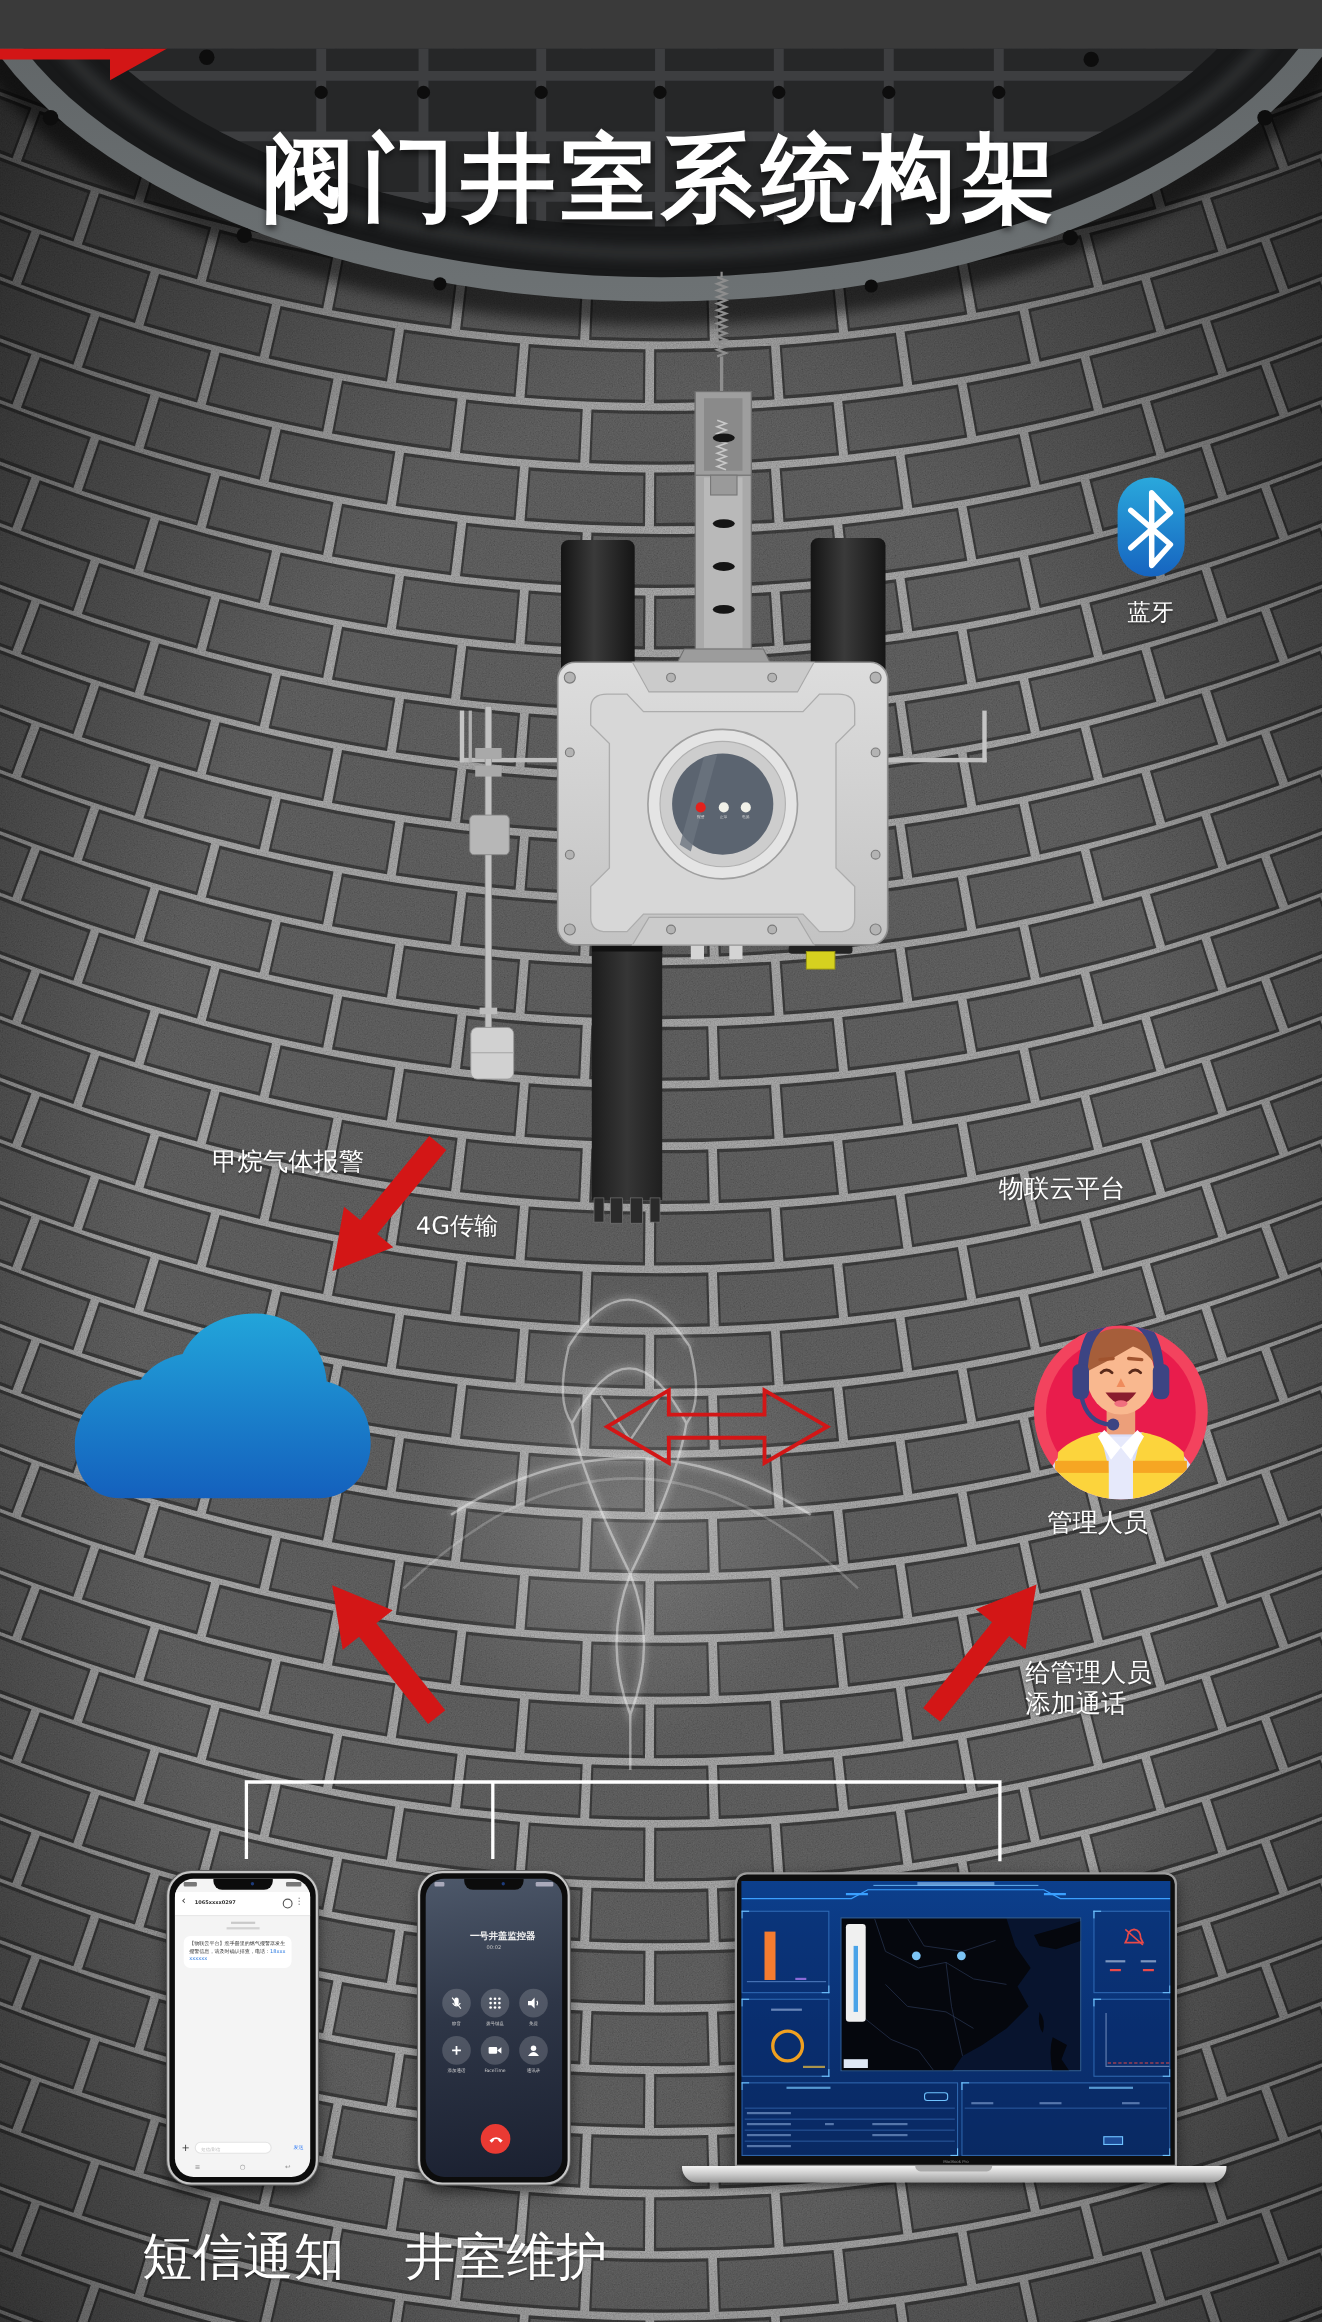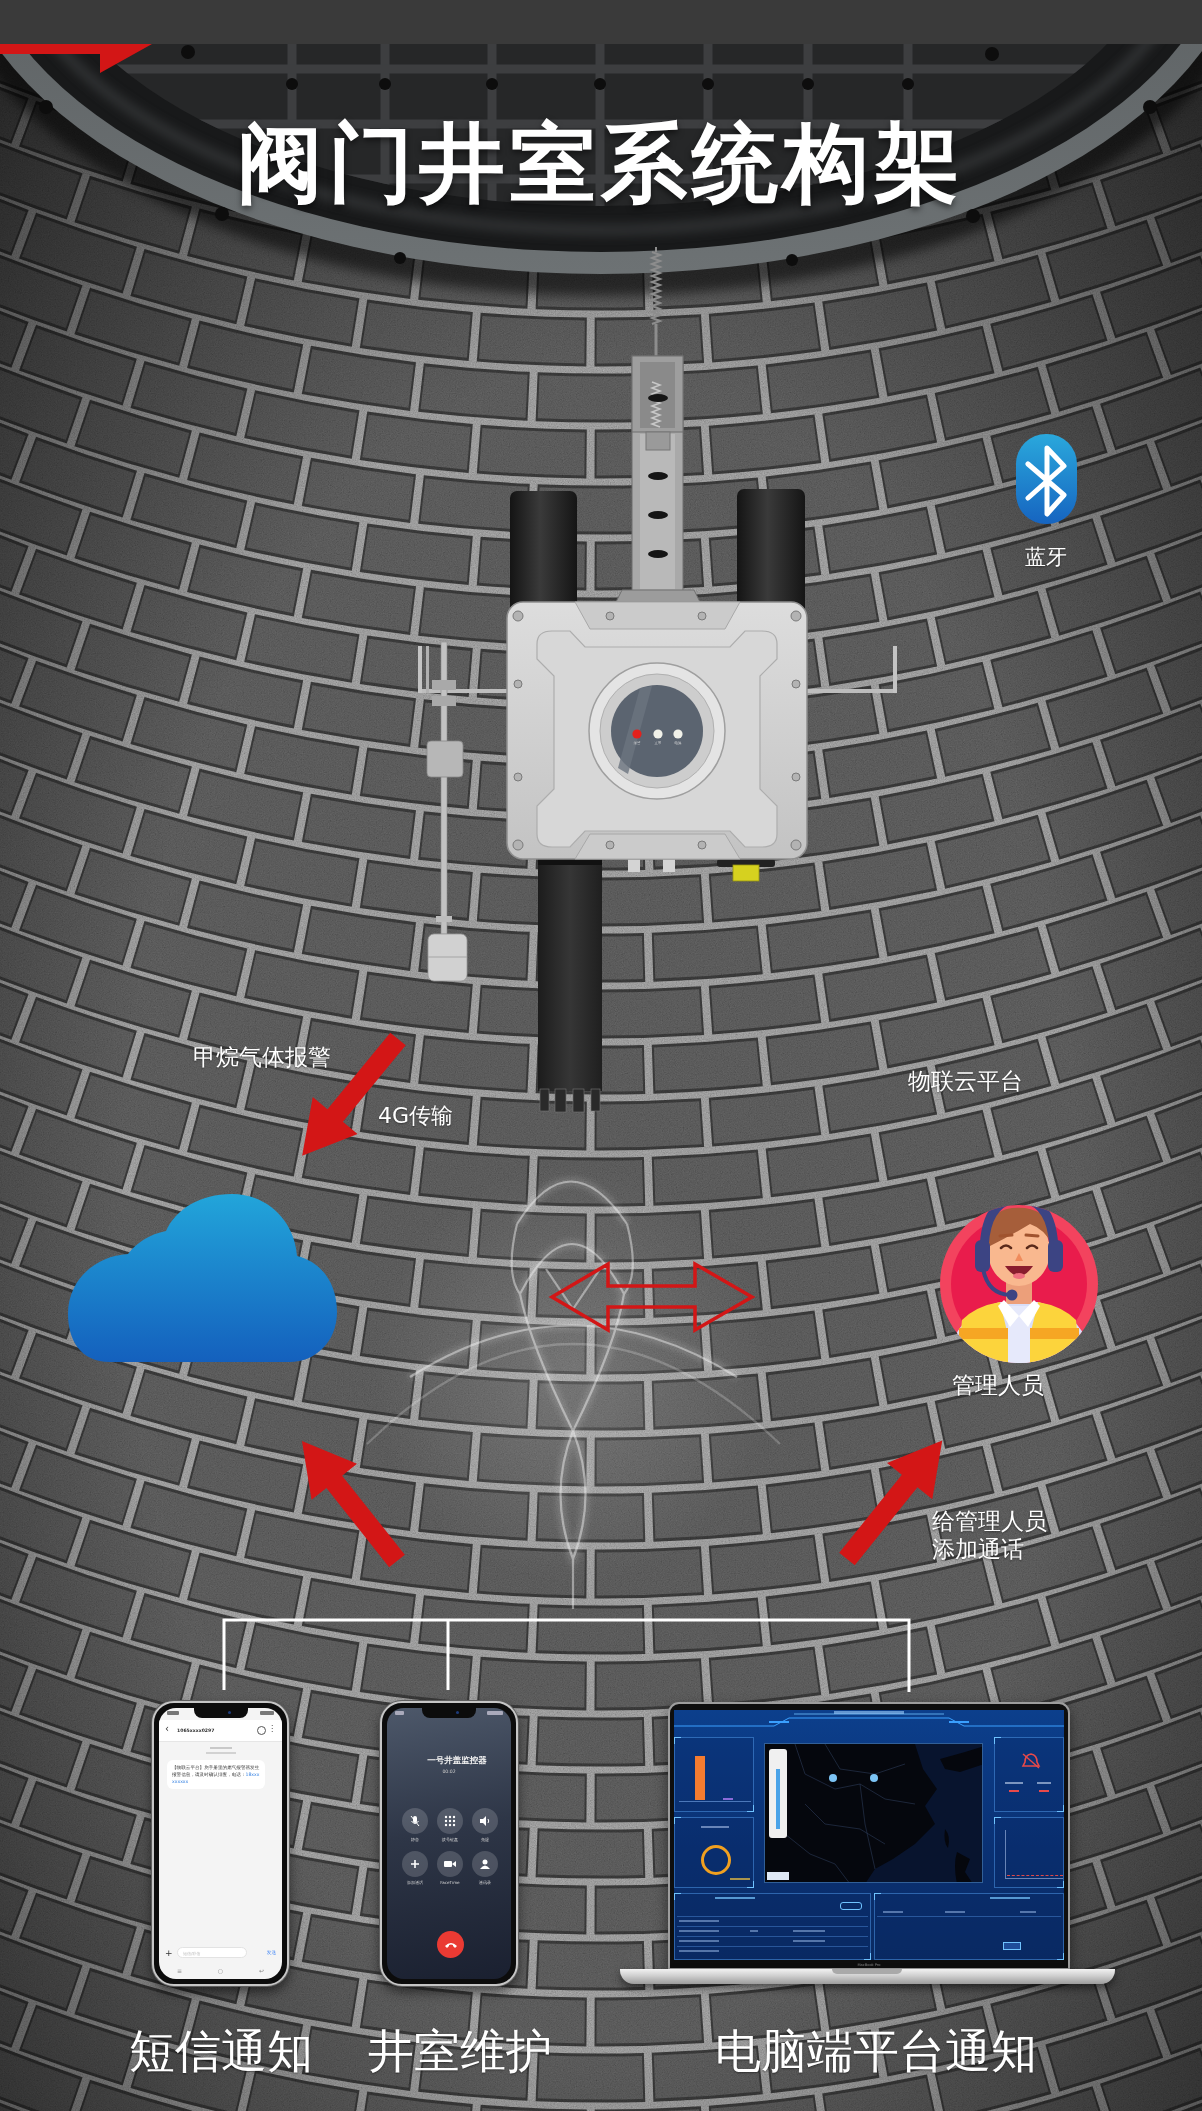--- a/index.html
+++ b/index.html
@@ -559,14 +559,13 @@
       </div>
     </div>
     <div class="mbp">MacBook Pro</div>
   </div>
   <div class="base">
     <div class="base-notch"></div>
   </div>
 
   <div class="txt bottom-lbl" style="left:129px;">短信通知</div>
   <div class="txt bottom-lbl" style="left:368px;">井室维护</div>
-  <div class="txt bottom-lbl" style="left:715px;">电脑端平台通知</div>
 </div>
 
 </body></html>

